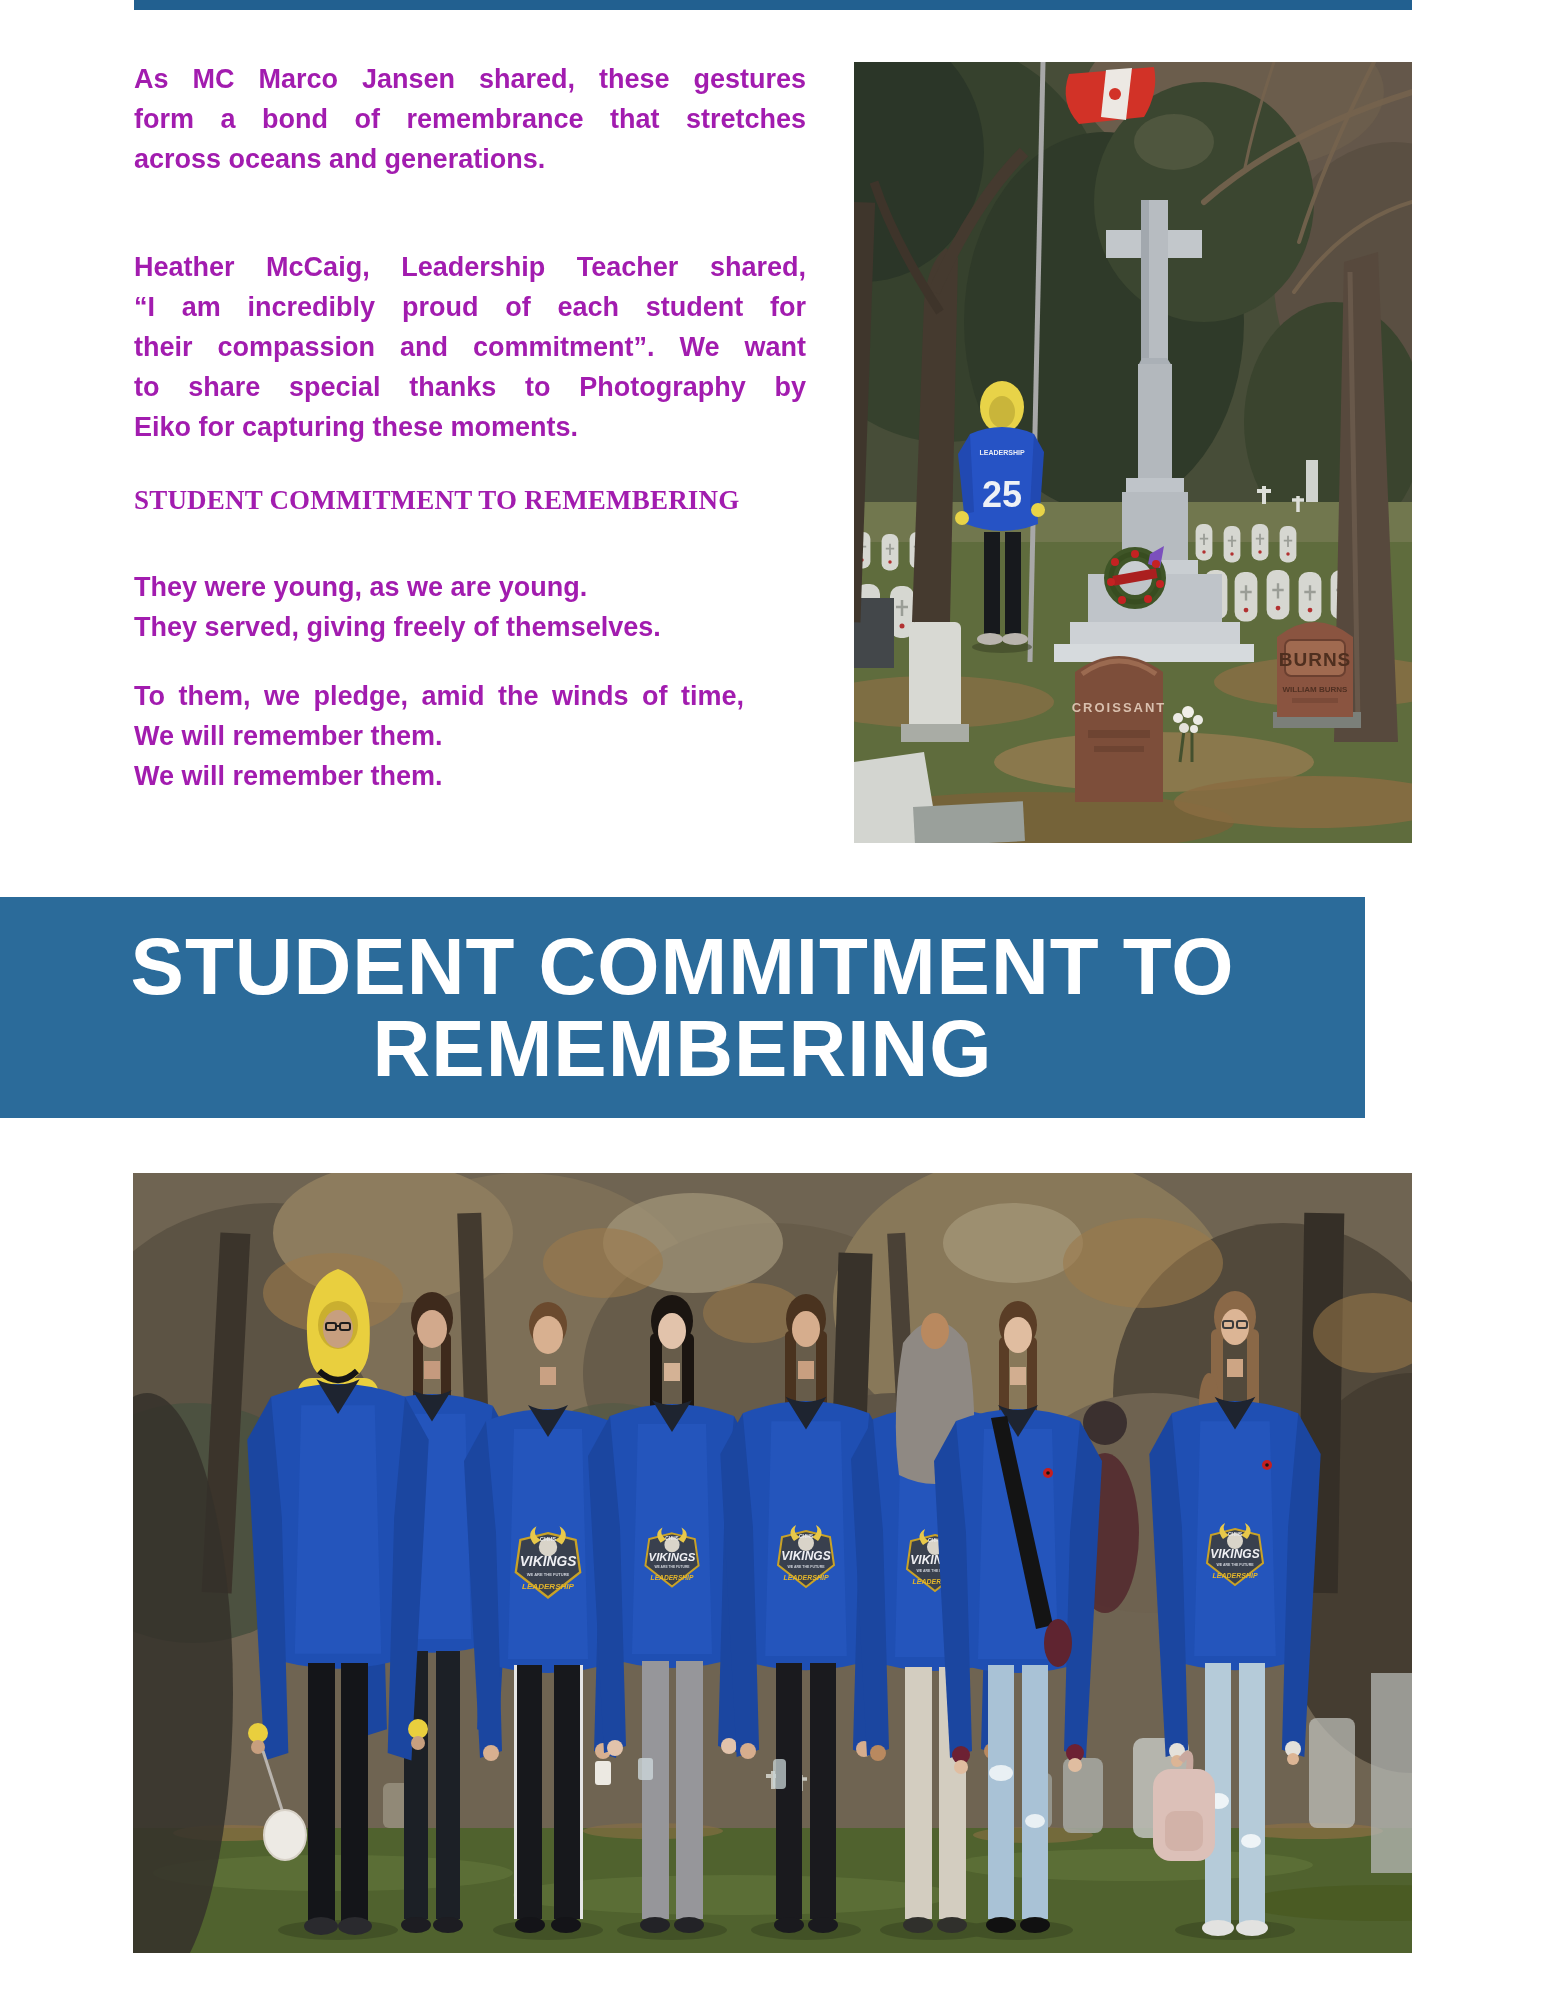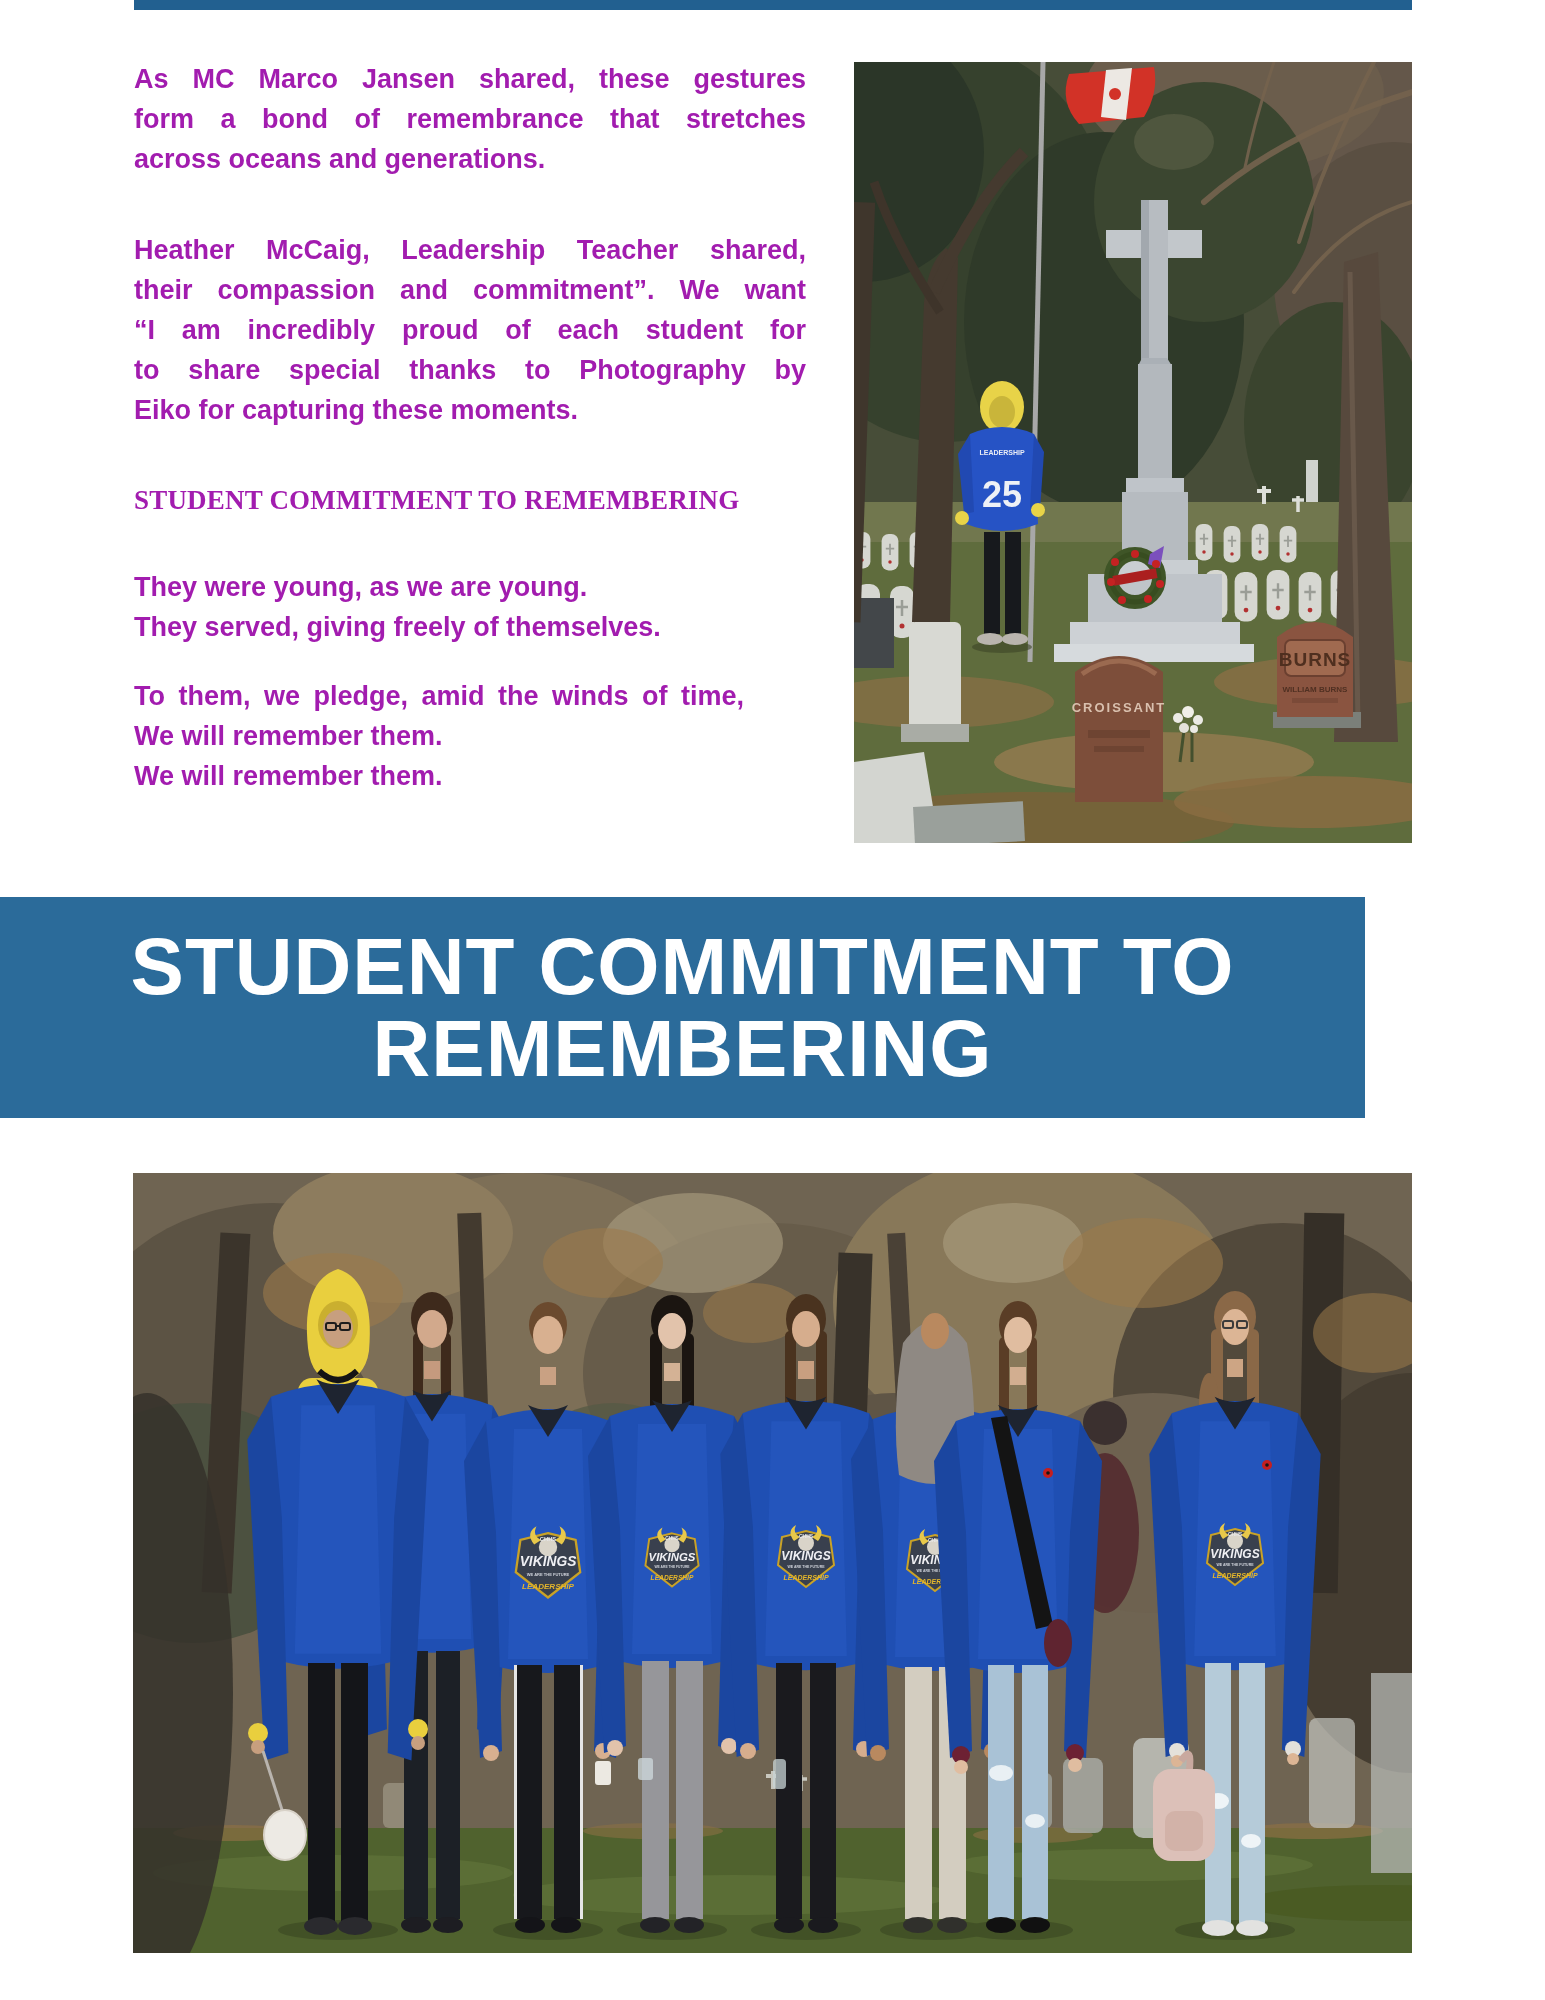--- a/index.html
+++ b/index.html
@@ -28,24 +28,24 @@
 <div class="page">
 
   <div class="topbar"></div>
 
   <div class="tblock" style="top:59px">
     <div class="j">As MC Marco Jansen shared, these gestures</div>
     <div class="j">form a bond of remembrance that stretches</div>
     <div>across oceans and generations.</div>
   </div>
 
-  <div class="tblock" style="top:230px">
+  <div class="tblock" style="top:247px">
     <div class="j">Heather McCaig, Leadership Teacher shared,</div>
+    <div class="j">“I am incredibly proud of each student for</div>
     <div class="j">their compassion and commitment”. We want</div>
-    <div class="j">“I am incredibly proud of each student for</div>
     <div class="j">to share special thanks to Photography by</div>
     <div>Eiko for capturing these moments.</div>
   </div>
 
   <div class="tblock subhead" style="top:480px">
     <div>STUDENT COMMITMENT TO REMEMBERING</div>
   </div>
 
   <div class="tblock" style="top:567px">
     <div>They were young, as we are young.</div>

